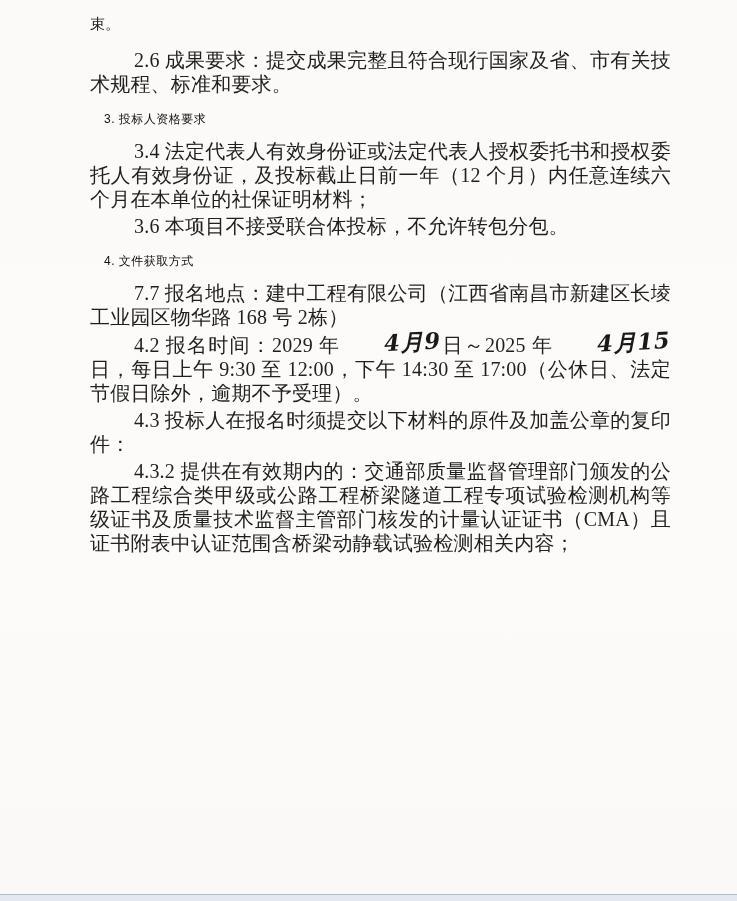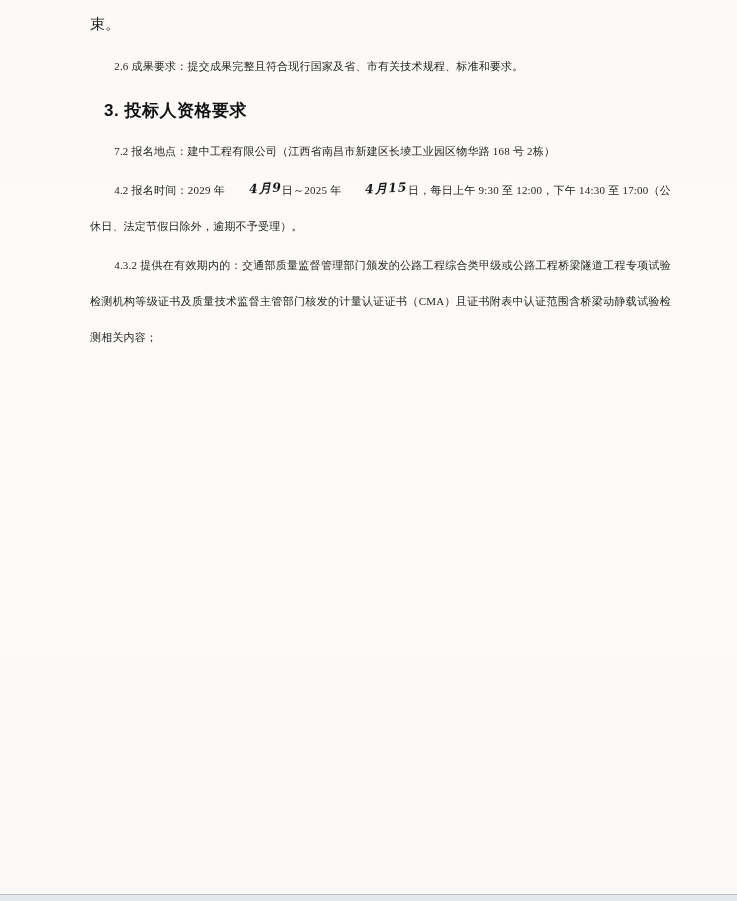--- a/index.html
+++ b/index.html
@@ -23,30 +23,30 @@
     padding: 10px 66px 0 90px;
   }
   .frag {
     margin: 0 0 10px 0;
     font-size: 15px;
     line-height: 28px;
     text-indent: 0;
   }
   .para {
     margin: 0 0 3px 0;
-    font-size: 11px;
-    line-height: 36px;
+    font-size: 20px;
+    line-height: 24px;
     text-indent: 2.2em;
     text-align: justify;
     letter-spacing: 0.2px;
   }
   .heading {
     font-family: "Liberation Sans", "DejaVu Sans", sans-serif;
-    font-size: 17px;
-    font-weight: 700;
+    font-size: 12px;
+    font-weight: 400;
     color: #121212;
     margin: 15px 0 11px 14px;
     letter-spacing: 0.5px;
   }
   .hand {
     display: inline-block;
     font-family: "DejaVu Serif", serif;
     font-style: italic;
     font-weight: 700;
     font-size: 1.13em;
@@ -69,22 +69,26 @@
 <body>
 
 <div class="page">
 
   <p class="frag">束。</p>
 
   <p class="para">2.6 成果要求：提交成果完整且符合现行国家及省、市有关技术规程、标准和要求。</p>
 
   <div class="heading">3. 投标人资格要求</div>
 
+  <p class="para">3.4 法定代表人有效身份证或法定代表人授权委托书和授权委托人有效身份证，及投标截止日前一年（12 个月）内任意连续六个月在本单位的社保证明材料；</p>
+  <p class="para">3.6 本项目不接受联合体投标，不允许转包分包。</p>
 
+  <div class="heading">4. 文件获取方式</div>
 
-  <p class="para">7.2 报名地点：建中工程有限公司（江西省南昌市新建区长堎工业园区物华路 168 号 2栋）</p>
+  <p class="para">7.7 报名地点：建中工程有限公司（江西省南昌市新建区长堎工业园区物华路 168 号 2栋）</p>
 
   <p class="para"><span>4.2 报名时间：2029 年</span><span class="hand">4月9</span><span>日～2025 年</span><span class="hand">4月15</span><span>日，每日上午 9:30 至 12:00，下午 14:30 至 17:00（公休日、法定节假日除外，逾期不予受理）。</span></p>
 
+  <p class="para">4.3 投标人在报名时须提交以下材料的原件及加盖公章的复印件：</p>
   <p class="para">4.3.2 提供在有效期内的：交通部质量监督管理部门颁发的公路工程综合类甲级或公路工程桥梁隧道工程专项试验检测机构等级证书及质量技术监督主管部门核发的计量认证证书（CMA）且证书附表中认证范围含桥梁动静载试验检测相关内容；</p>
 
   <div class="bottom-bar"></div>
 </div>
 
 </body></html>

